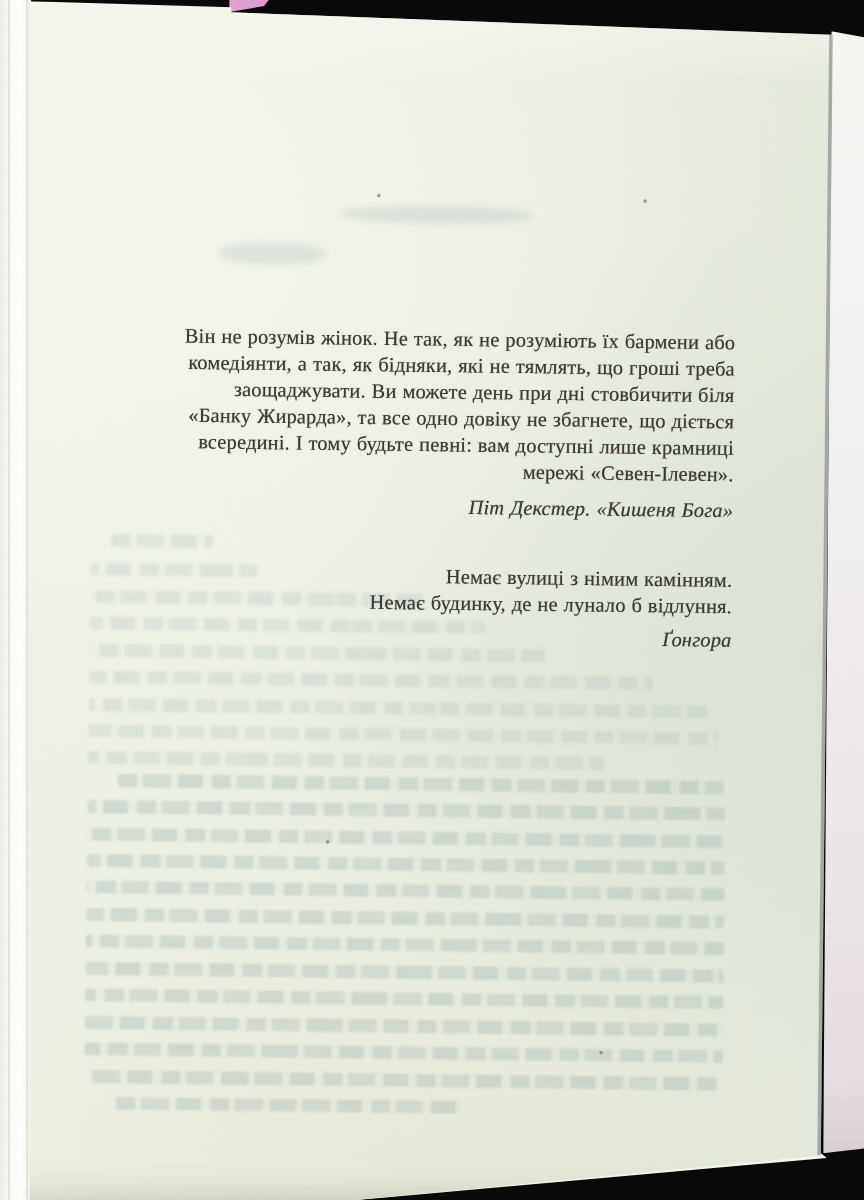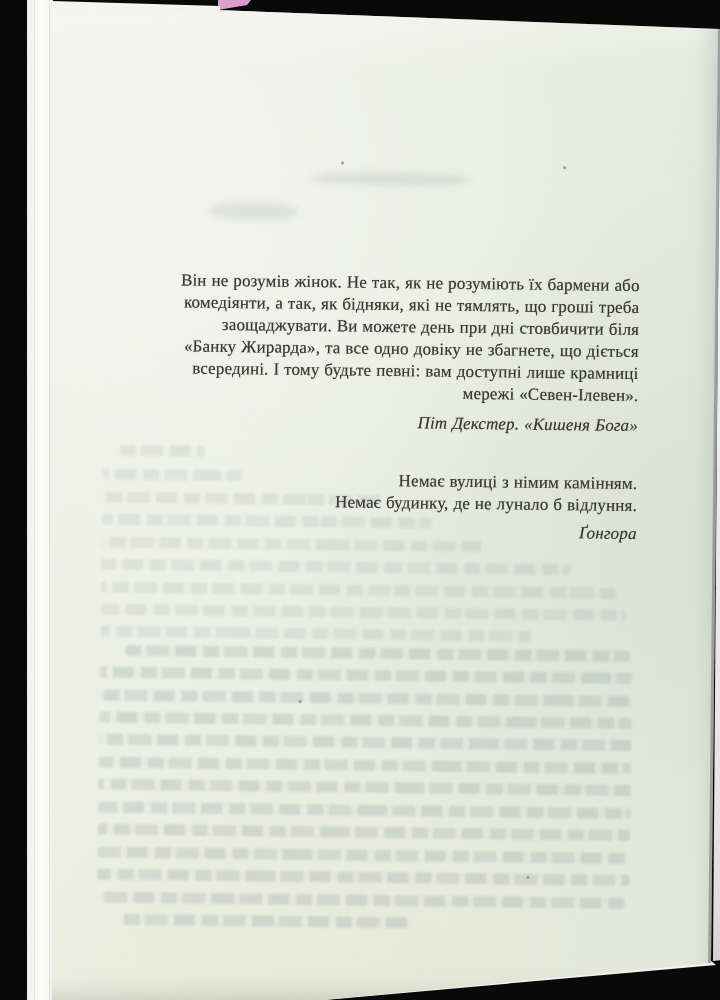--- a/index.html
+++ b/index.html
@@ -1,21 +1,21 @@
 <!DOCTYPE html>
 <html><head>
 <meta charset="utf-8">
 <style>
   html,body{margin:0;padding:0;}
   body{
     width:720px;height:1000px;overflow:hidden;position:relative;
     background:#0a090a;
     font-family:"Liberation Serif","DejaVu Serif",serif;
   }
-  .photo{position:absolute;inset:0;margin-left:27px;}
+  .photo{position:absolute;inset:0;}
 
   
   .left-strip{
     position:absolute;left:0;top:0;width:26px;height:1000px;
     background:
       repeating-linear-gradient(90deg, rgba(200,203,190,0) 0 7px, rgba(178,182,168,0.28) 7px 8px, rgba(200,203,190,0) 8px 15px),
       linear-gradient(90deg,#eeeeea 0%,#fafaf7 30%,#ffffff 68%,#f1f1eb 94%,#d7d9ce 100%);
   }
   
   .right-strip{

